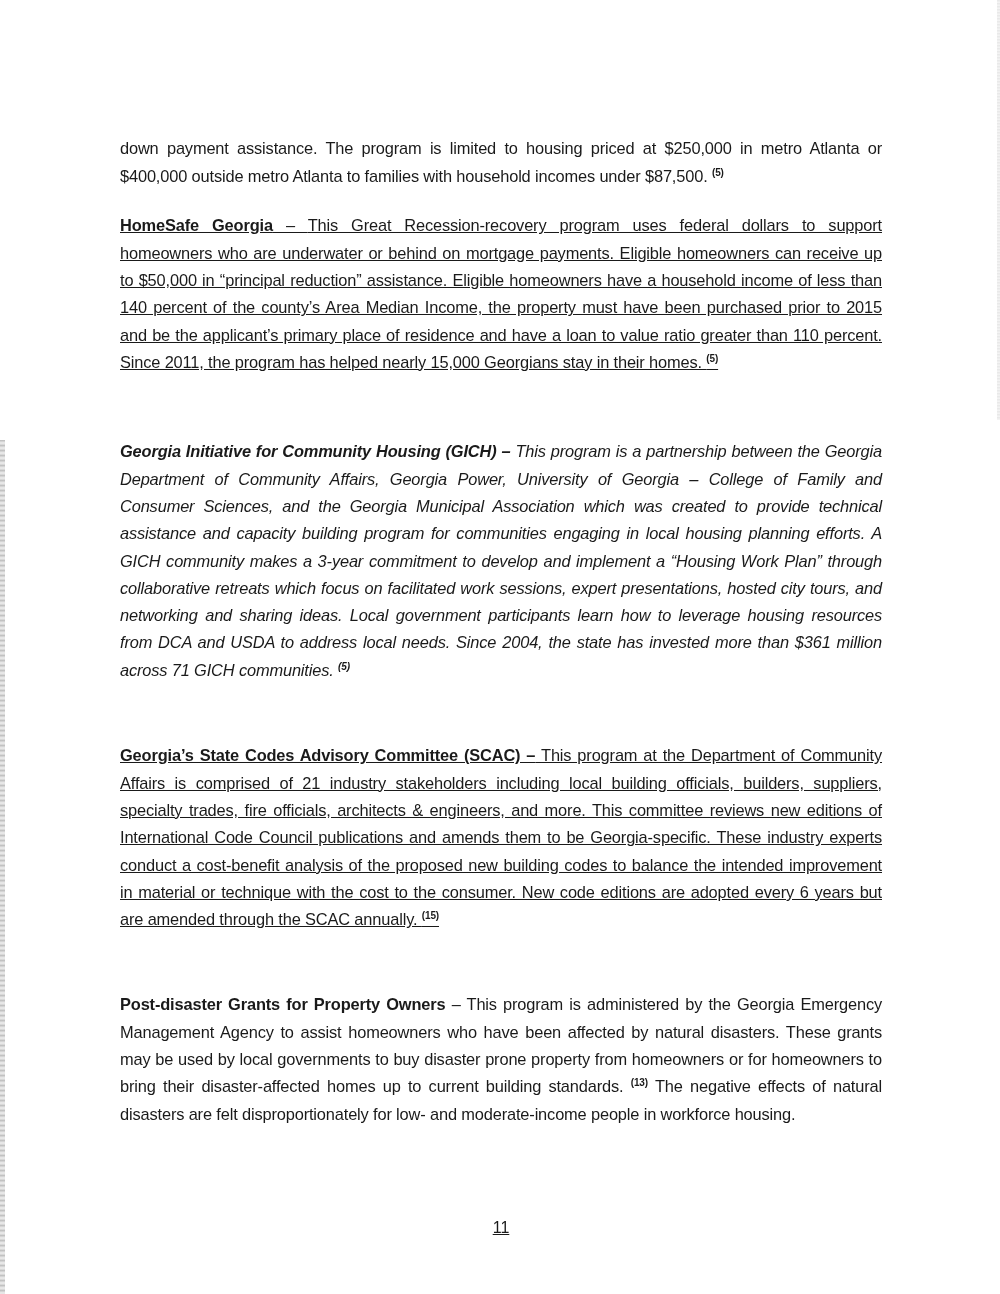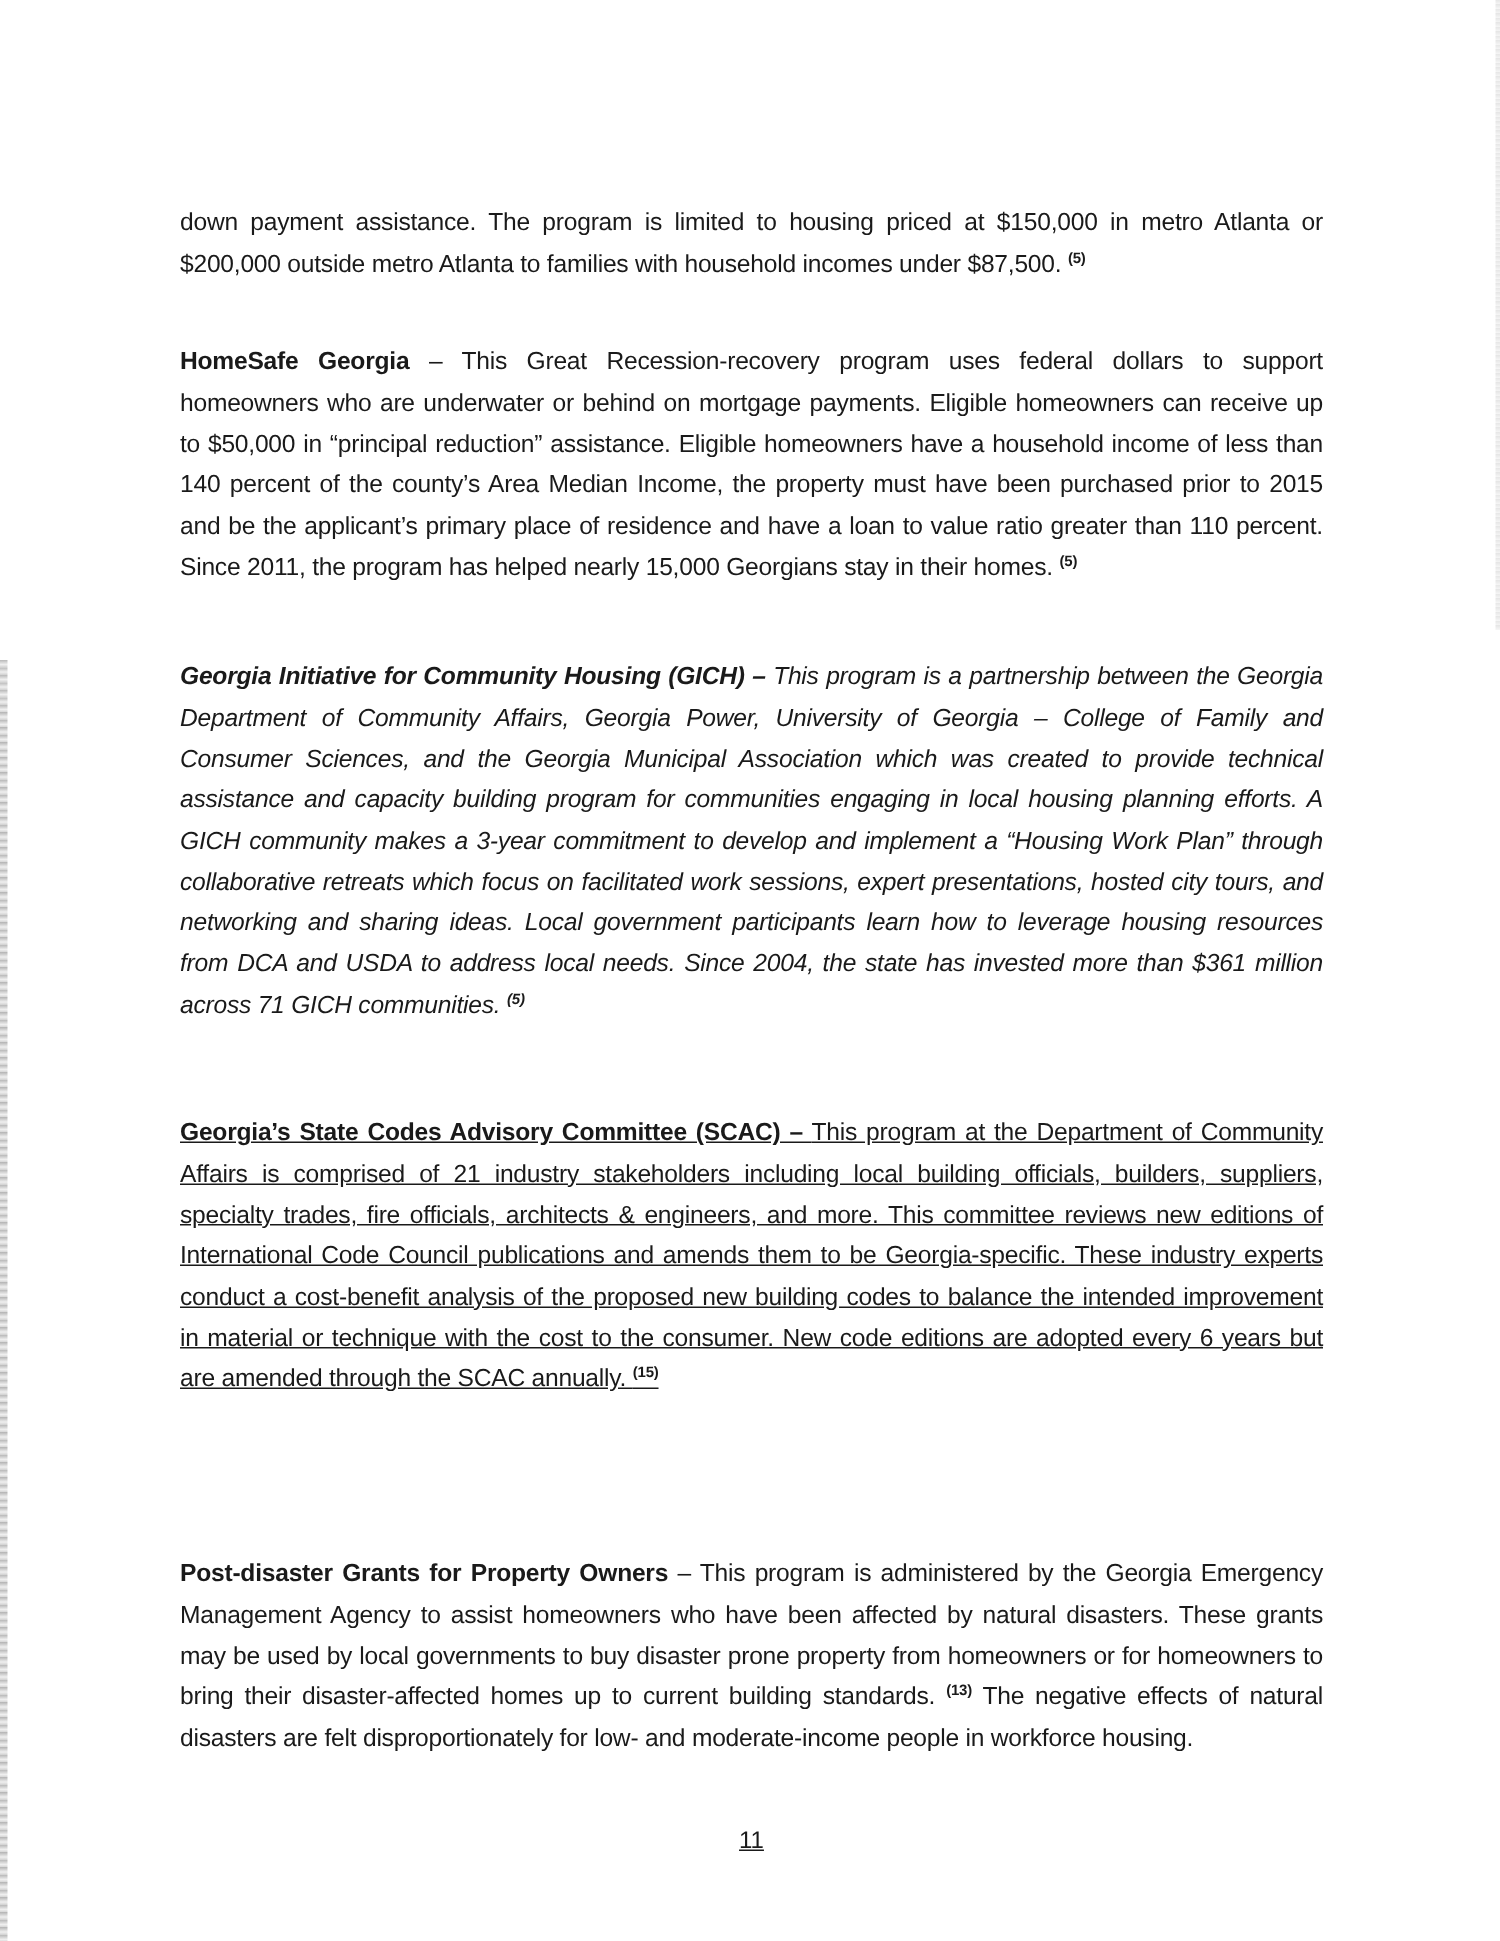--- a/index.html
+++ b/index.html
@@ -20,38 +20,38 @@
     position: absolute; left: 120px; top: 0; width: 762px;
   }
   .para {
     position: absolute; left: 0; width: 762px;
     font-size: 16.4px; line-height: 27.3px; text-align: justify;
     letter-spacing: -0.15px;
   }
   .para b { font-weight: bold; }
   sup { font-size: 10px; line-height: 0; vertical-align: 6px; font-weight: bold; }
   #p0 { top: 119px; }
-  #p1 { top: 212px; }
+  #p1 { top: 196px; text-decoration: underline; }
   #p2 { top: 422px; font-style: italic; }
   #p3 { top: 726px; text-decoration: underline; }
-  #p4 { top: 1020px; }
+  #p4 { top: 975px; }
   .page-number {
     position: absolute; left: 0; width: 762px; top: 1219px; text-align: center;
     font-size: 16px; color: #1a1a1a; text-decoration: underline;
   }
 </style>
 </head>
 <body>
 
 <div class="scan-edge-left"></div>
 <div class="scan-edge-right"></div>
 
 <div class="page">
 
-  <p class="para" id="p0"><span>down payment assistance. The program is limited to housing priced at $150,000 in metro Atlanta or $200,000 outside metro Atlanta to families with household incomes under $87,500. </span><sup>(5)</sup></p>
+  <p class="para" id="p0"><span>down payment assistance. The program is limited to housing priced at $250,000 in metro Atlanta or $400,000 outside metro Atlanta to families with household incomes under $87,500. </span><sup>(5)</sup></p>
 
   <p class="para" id="p1"><b>HomeSafe Georgia</b><span> – </span><span>This Great Recession-recovery program uses federal dollars to support homeowners who are underwater or behind on mortgage payments. Eligible homeowners can receive up to $50,000 in “principal reduction” assistance. Eligible homeowners have a household income of less than 140 percent of the county’s Area Median Income, the property must have been purchased prior to 2015 and be the applicant’s primary place of residence and have a loan to value ratio greater than 110 percent. Since 2011, the program has helped nearly 15,000 Georgians stay in their homes. </span><sup>(5)</sup></p>
 
   <p class="para" id="p2"><b>Georgia Initiative for Community Housing (GICH) –</b><span> </span><span>This program is a partnership between the Georgia Department of Community Affairs, Georgia Power, University of Georgia – College of Family and Consumer Sciences, and the Georgia Municipal Association which was created to provide technical assistance and capacity building program for communities engaging in local housing planning efforts. A GICH community makes a 3-year commitment to develop and implement a “Housing Work Plan” through collaborative retreats which focus on facilitated work sessions, expert presentations, hosted city tours, and networking and sharing ideas. Local government participants learn how to leverage housing resources from DCA and USDA to address local needs. Since 2004, the state has invested more than $361 million across 71 GICH communities. </span><sup>(5)</sup></p>
 
   <p class="para" id="p3"><b>Georgia’s State Codes Advisory Committee (SCAC) –</b><span> </span><span>This program at the Department of Community Affairs is comprised of 21 industry stakeholders including local building officials, builders, suppliers, specialty trades, fire officials, architects &amp; engineers, and more. This committee reviews new editions of International Code Council publications and amends them to be Georgia-specific. These industry experts conduct a cost-benefit analysis of the proposed new building codes to balance the intended improvement in material or technique with the cost to the consumer. New code editions are adopted every 6 years but are amended through the SCAC annually. </span><sup>(15)</sup></p>
 
   <p class="para" id="p4"><b>Post-disaster Grants for Property Owners</b><span> – </span><span>This program is administered by the Georgia Emergency Management Agency to assist homeowners who have been affected by natural disasters. These grants may be used by local governments to buy disaster prone property from homeowners or for homeowners to bring their disaster-affected homes up to current building standards. </span><sup>(13)</sup><span> The negative effects of natural disasters are felt disproportionately for low- and moderate-income people in workforce housing.</span></p>
 
   <div class="page-number">11</div>

